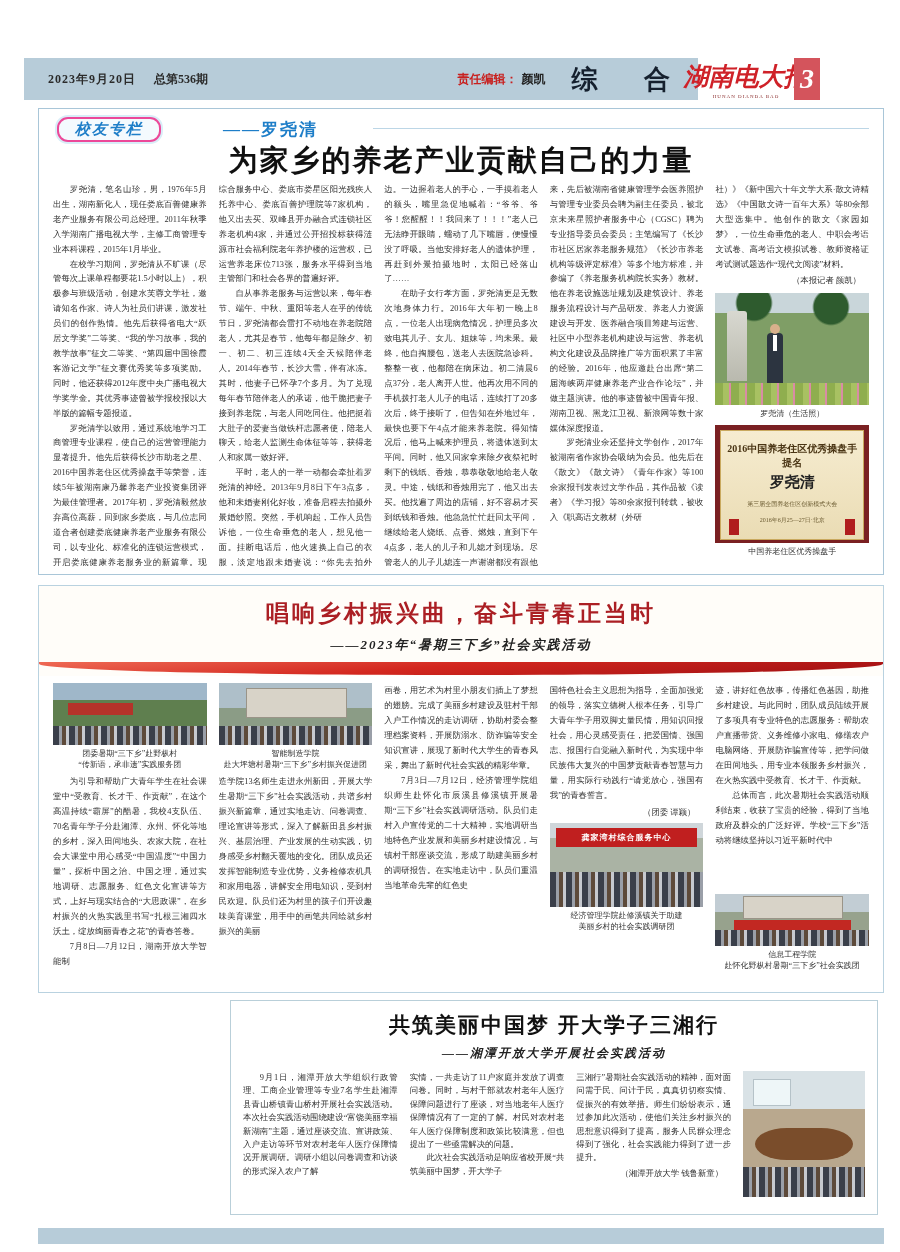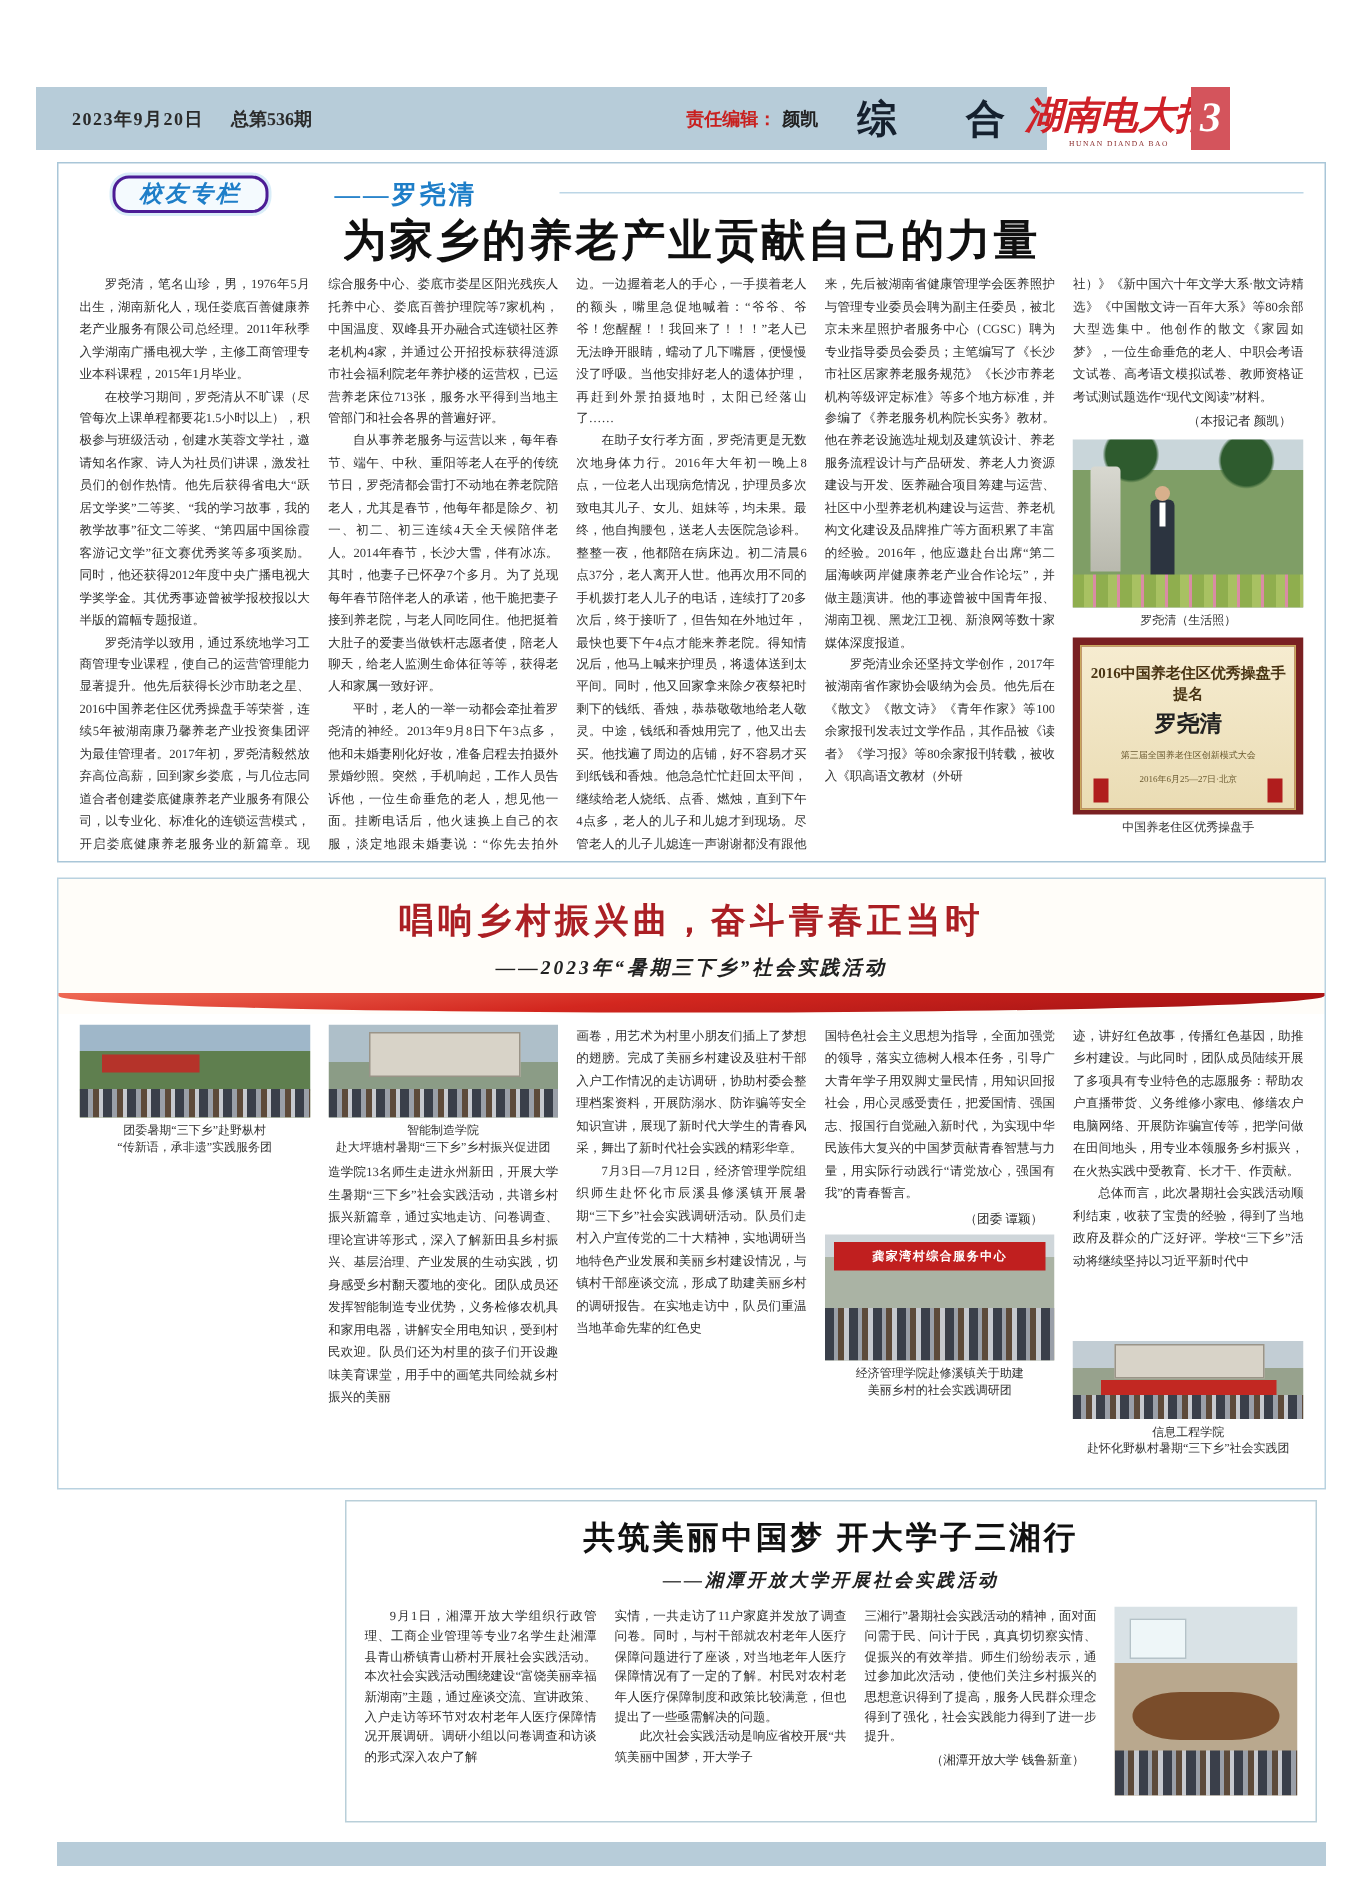--- a/index.html
+++ b/index.html
@@ -17,21 +17,21 @@
         font-family:"Liberation Serif",serif;}
   .mast{width:96px;height:42px;background:#fff;display:flex;flex-direction:column;align-items:center;justify-content:center;}
   .mast .cn{font-size:25px;font-weight:bold;font-style:italic;color:#cf2128;white-space:nowrap;
         font-family:"Liberation Serif",serif;}
   .mast .en{font-size:5px;color:#8a2b2b;letter-spacing:1px;margin-top:1px;}
   .pnum{width:26px;height:42px;background:#d4545c;color:#fff;font:italic bold 28px "Liberation Serif",serif;
         display:flex;align-items:center;justify-content:center;}
   
   .a1{position:absolute;left:38px;top:108px;width:846px;height:467px;border:1px solid #a9c6d8;box-sizing:border-box;padding:6px 14px;}
   .a1head{position:relative;height:62px;}
-  .pill{position:absolute;left:22px;top:2px;border:2px solid #4c1d95;border-radius:11px;padding:1px 16px;
+  .pill{position:absolute;left:4px;top:2px;border:2px solid #ec4899;border-radius:11px;padding:1px 16px;
         color:#1e7ec8;font:italic bold 15px "Liberation Sans",sans-serif;letter-spacing:2px;background:#f4fafe;box-shadow:0 0 0 2px #d9edf8;}
   .pillauthor{position:absolute;left:170px;top:3px;color:#1e7ec8;font:bold 17px "Liberation Serif",serif;letter-spacing:2px;}
   .pillrule{position:absolute;left:320px;right:0;top:13px;height:1px;background:#bcd6e6;}
   .a1title{position:absolute;left:0;right:0;top:26px;text-align:center;font:bold 29px "Liberation Sans",sans-serif;
         color:#101010;letter-spacing:2px;}
   .cols{display:flex;gap:12px;height:384px;overflow:hidden;margin-top:6px;}
   .col{flex:1 1 0;overflow:hidden;font-size:8.4px;line-height:14.9px;text-align:justify;display:flex;flex-direction:column;}
   .col .txt{flex:1 1 auto;overflow:hidden;}
   .col p{margin:0;text-indent:2em;}
   .col p.ni{text-indent:0;}
@@ -120,21 +120,21 @@
     <div class="cols">
       <div class="col">
         <div class="txt">
           <p>罗尧清，笔名山珍，男，1976年5月出生，湖南新化人，现任娄底百善健康养老产业服务有限公司总经理。2011年秋季入学湖南广播电视大学，主修工商管理专业本科课程，2015年1月毕业。</p>
           <p>在校学习期间，罗尧清从不旷课（尽管每次上课单程都要花1.5小时以上），积极参与班级活动，创建水芙蓉文学社，邀请知名作家、诗人为社员们讲课，激发社员们的创作热情。他先后获得省电大“跃居文学奖”二等奖、“我的学习故事，我的教学故事”征文二等奖、“第四届中国徐霞客游记文学”征文赛优秀奖等多项奖励。同时，他还获得2012年度中央广播电视大学奖学金。其优秀事迹曾被学报校报以大半版的篇幅专题报道。</p>
           <p>罗尧清学以致用，通过系统地学习工商管理专业课程，使自己的运营管理能力显著提升。他先后获得长沙市助老之星、2016中国养老住区优秀操盘手等荣誉，连续5年被湖南康乃馨养老产业投资集团评为最佳管理者。2017年初，罗尧清毅然放弃高位高薪，回到家乡娄底，与几位志同道合者创建娄底健康养老产业服务有限公司，以专业化、标准化的连锁运营模式，开启娄底健康养老服务业的新篇章。现在，他公司旗下拥有娄底市百善老年养护中心、娄底市百善社会工作</p>
         </div>
       </div>
       <div class="col">
         <div class="txt">
-          <p class="ni">综合服务中心、娄底市娄星区阳光残疾人托养中心、娄底百善护理院等7家机构，中国温度、双峰县开办融合式连锁社区养老机构4家，并通过公开招投标获得涟源市社会福利院老年养护楼的运营权，已运营养老床位713张，服务水平得到当地主管部门和社会各界的普遍好评。</p>
+          <p class="ni">综合服务中心、娄底市娄星区阳光残疾人托养中心、娄底百善护理院等7家机构，他又出去买、双峰县开办融合式连锁社区养老机构4家，并通过公开招投标获得涟源市社会福利院老年养护楼的运营权，已运营养老床位713张，服务水平得到当地主管部门和社会各界的普遍好评。</p>
           <p>自从事养老服务与运营以来，每年春节、端午、中秋、重阳等老人在乎的传统节日，罗尧清都会雷打不动地在养老院陪老人，尤其是春节，他每年都是除夕、初一、初二、初三连续4天全天候陪伴老人。2014年春节，长沙大雪，伴有冰冻。其时，他妻子已怀孕7个多月。为了兑现每年春节陪伴老人的承诺，他干脆把妻子接到养老院，与老人同吃同住。他把挺着大肚子的爱妻当做铁杆志愿者使，陪老人聊天，给老人监测生命体征等等，获得老人和家属一致好评。</p>
           <p>平时，老人的一举一动都会牵扯着罗尧清的神经。2013年9月8日下午3点多，他和未婚妻刚化好妆，准备启程去拍摄外景婚纱照。突然，手机响起，工作人员告诉他，一位生命垂危的老人，想见他一面。挂断电话后，他火速换上自己的衣服，淡定地跟未婚妻说：“你先去拍外景，我要赶回院里一趟，有个紧急情况必须马上去处理！”他打车赶到养老院，再一溜小跑奔到老人的床</p>
         </div>
       </div>
       <div class="col">
         <div class="txt">
           <p class="ni">边。一边握着老人的手心，一手摸着老人的额头，嘴里急促地喊着：“爷爷、爷爷！您醒醒！！我回来了！！！”老人已无法睁开眼睛，蠕动了几下嘴唇，便慢慢没了呼吸。当他安排好老人的遗体护理，再赶到外景拍摄地时，太阳已经落山了……</p>
           <p>在助子女行孝方面，罗尧清更是无数次地身体力行。2016年大年初一晚上8点，一位老人出现病危情况，护理员多次致电其儿子、女儿、姐妹等，均未果。最终，他自掏腰包，送老人去医院急诊科。整整一夜，他都陪在病床边。初二清晨6点37分，老人离开人世。他再次用不同的手机拨打老人儿子的电话，连续打了20多次后，终于接听了，但告知在外地过年，最快也要下午4点才能来养老院。得知情况后，他马上喊来护理员，将遗体送到太平间。同时，他又回家拿来除夕夜祭祀时剩下的钱纸、香烛，恭恭敬敬地给老人敬灵。中途，钱纸和香烛用完了，他又出去买。他找遍了周边的店铺，好不容易才买到纸钱和香烛。他急急忙忙赶回太平间，继续给老人烧纸、点香、燃烛，直到下午4点多，老人的儿子和儿媳才到现场。尽管老人的儿子儿媳连一声谢谢都没有跟他说，但他还是虔诚地给老人净身、穿寿衣，送老人体面地离开。</p>
 
         </div>
@@ -180,20 +180,24 @@
     <div class="cols">
       <div class="col">
         <div class="photo p-mid ph1">
           <span class="sign-red"></span>
           <span class="crowd"></span>
         </div>
         <div class="cap">
           <div>团委暑期“三下乡”赴野枞村</div>
           <div>“传新语，承非遗”实践服务团</div>
         </div>
+        <div class="txt">
+          <p>为引导和帮助广大青年学生在社会课堂中“受教育、长才干、作贡献”，在这个高温持续“霸屏”的酷暑，我校4支队伍、70名青年学子分赴湘潭、永州、怀化等地的乡村，深入田间地头、农家大院，在社会大课堂中用心感受“中国温度”“中国力量”，探析中国之治、中国之理，通过实地调研、志愿服务、红色文化宣讲等方式，上好与现实结合的“大思政课”，在乡村振兴的火热实践里书写“扎根三湘四水沃土，绽放绚丽青春之花”的青春答卷。</p>
+          <p>7月8日—7月12日，湖南开放大学智能制</p>
+        </div>
       </div>
       <div class="col">
         <div class="photo p-mid ph2">
           <span class="bldg"></span>
           <span class="crowd"></span>
         </div>
         <div class="cap">
           <div>智能制造学院</div>
           <div>赴大坪塘村暑期“三下乡”乡村振兴促进团</div>
         </div>

